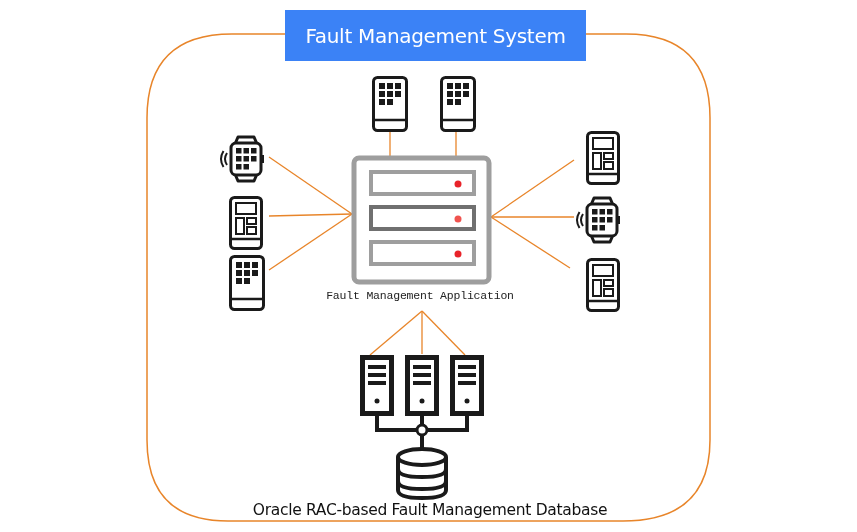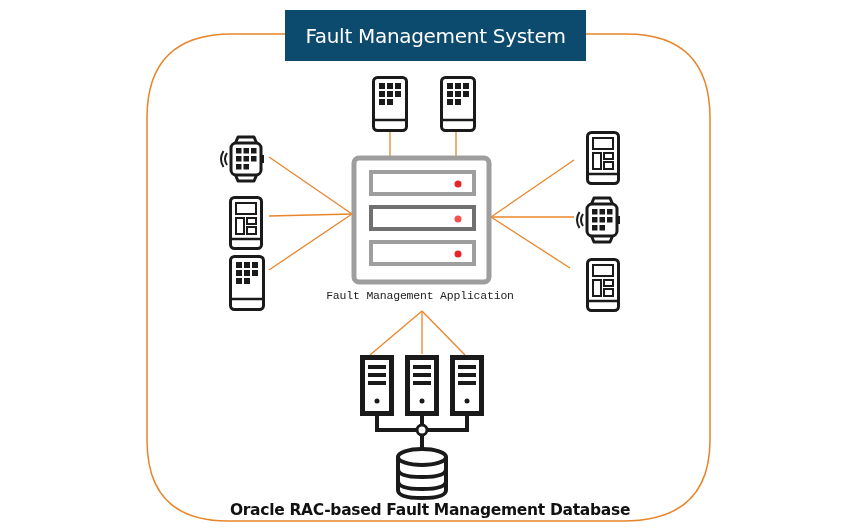--- a/index.html
+++ b/index.html
@@ -1,29 +1,29 @@
 <!DOCTYPE html>
 <html><head>
 <meta charset="utf-8">
 <style>
   html, body { margin: 0; padding: 0; background: #ffffff; }
   body { width: 857px; height: 532px; position: relative; overflow: hidden; font-family: "DejaVu Sans", sans-serif; }
   #stage { position: absolute; left: 0; top: 0; width: 857px; height: 532px; }
   .title-box {
     position: absolute; left: 285px; top: 10px; width: 301px; height: 51px;
-    background: #0c4a6e; color: #ffffff; display: flex; align-items: center; justify-content: center;
+    background: #3b82f6; color: #ffffff; display: flex; align-items: center; justify-content: center;
     font-family: "DejaVu Sans", sans-serif; font-size: 20px; letter-spacing: -0.3px;
   }
   .app-label {
     position: absolute; left: 320px; top: 289px; width: 200px; text-align: center;
     font-size: 11.5px; color: #222; letter-spacing: -0.2px; font-family: Liberation Mono, monospace;
   }
   .db-label {
     position: absolute; left: 200px; top: 501px; width: 460px; text-align: center;
-    font-size: 15.5px; font-weight: bold; color: #111; letter-spacing: -0.3px;
+    font-size: 15.5px; font-weight: normal; color: #111; letter-spacing: -0.3px;
   }
 </style>
 </head>
 <body>
 
 <div id="stage">
   <svg width="857" height="532" viewBox="0 0 857 532" xmlns="http://www.w3.org/2000/svg" style="position:absolute;left:0;top:0;">
     <defs>
 
       <g id="phone-grid">

